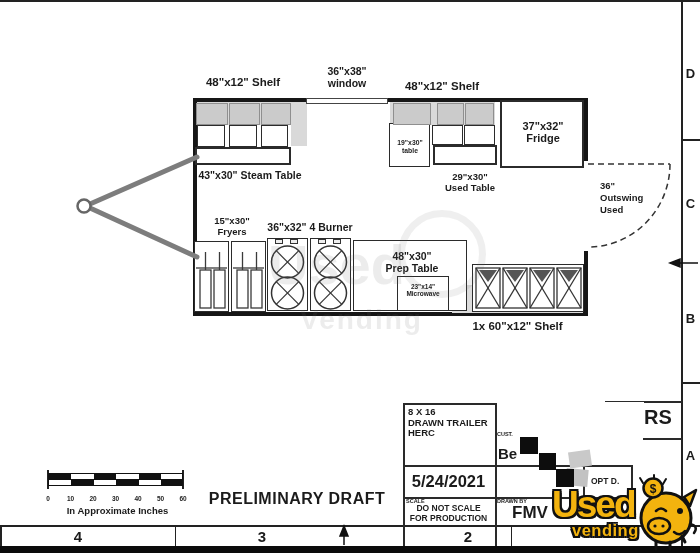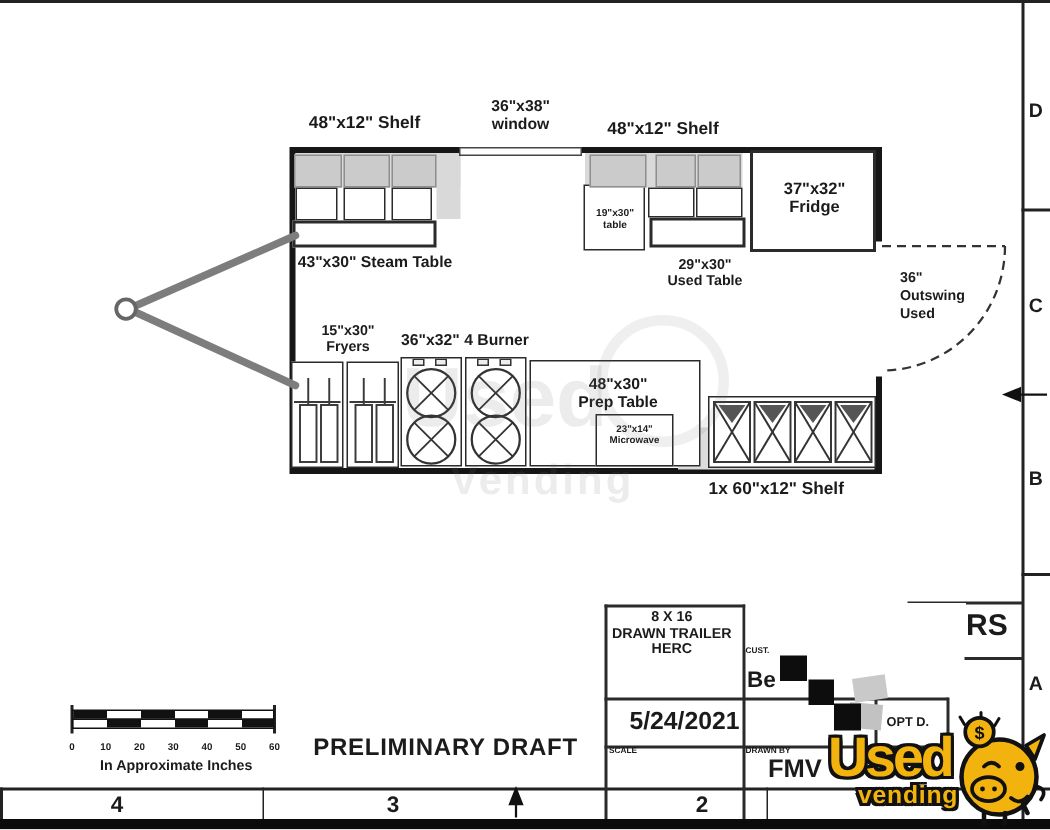--- a/index.html
+++ b/index.html
@@ -24,21 +24,21 @@
   
   .bletter{position:absolute;left:682px;width:17px;text-align:center;font-size:13px;font-weight:600;z-index:6;}
   .bnum{position:absolute;width:40px;text-align:center;font-size:15px;font-weight:600;top:528px;z-index:6;}
   
   #sb-row1,#sb-row2{position:absolute;left:48px;width:135px;height:7px;border:1px solid #111;box-sizing:border-box;z-index:4;}
   #sb-row1{top:473px;background:repeating-linear-gradient(to right,#111 0 22.5px,#fff 22.5px 45px);}
   #sb-row2{top:479px;background:repeating-linear-gradient(to right,#fff 0 22.5px,#111 22.5px 45px);}
   .sbtick{position:absolute;top:495px;width:12px;text-align:center;font-size:6.5px;font-weight:700;z-index:4;}
   
   .tb{position:absolute;background:#2a2a2a;z-index:5;}
-  .tbtxt{position:absolute;font-weight:700;z-index:6;white-space:nowrap;text-align:center;}
+  .tbtxt{position:absolute;font-weight:700;z-index:6;white-space:nowrap;}
   #whiteout{position:absolute;left:497px;top:402px;width:147px;height:31px;background:#fff;z-index:6;}
   .redact{position:absolute;background:#0d0d0d;z-index:8;}
   .smudge{position:absolute;background:#c9c9c9;z-index:7;}
   
   #logo{position:absolute;left:548px;top:480px;width:152px;height:70px;z-index:20;}
   #logo-used{position:absolute;left:4px;top:4px;font-size:37px;font-weight:700;letter-spacing:-2px;color:#F3B30E;
     text-shadow:-2px -2px 0 #111,2px -2px 0 #111,-2px 2px 0 #111,2px 2px 0 #111,-2px 0 0 #111,2px 0 0 #111,0 -2px 0 #111,0 2px 0 #111;}
   #logo-vending{position:absolute;left:24px;top:41px;font-size:16.5px;font-weight:700;letter-spacing:.5px;color:#F3B30E;
     text-shadow:-2px -2px 0 #111,2px -2px 0 #111,-2px 2px 0 #111,2px 2px 0 #111,-2px 0 0 #111,2px 0 0 #111,0 -2px 0 #111,0 2px 0 #111;}
   #blackbar{position:absolute;left:0;top:546px;width:700px;height:7px;background:#0b0b0b;z-index:10;}
@@ -238,22 +238,26 @@
 
   <div class="tbtxt left" style="left:408px;top:407px;font-size:9.5px;line-height:1.12;">
     <div>8 X 16</div>
     <div>DRAWN TRAILER</div>
     <div>HERC</div>
   </div>
   <div id="whiteout"></div>
   <div class="tbtxt" style="left:644px;top:406px;font-size:20px;z-index:7;">RS</div>
   <div class="tbtxt" style="left:497px;top:431px;font-size:5.5px;z-index:7;">CUST.</div>
   <div class="tbtxt" style="left:498px;top:445px;font-size:15px;z-index:7;">Be</div>
-  <div class="tbtxt" style="left:404px;top:472px;width:89px;text-align:right;font-size:16.5px;z-index:7;">5/24/2021</div>
+  <div class="tbtxt" style="left:404px;top:472px;width:89px;text-align:center;font-size:16.5px;z-index:7;">5/24/2021</div>
   <div class="tbtxt" style="left:406px;top:498px;font-size:5.5px;z-index:7;">SCALE</div>
+  <div class="tbtxt" style="left:404px;top:503px;width:89px;text-align:center;font-size:8.5px;line-height:1.18;z-index:7;">
+    <div>DO NOT SCALE</div>
+    <div>FOR PRODUCTION</div>
+  </div>
   <div class="tbtxt" style="left:497px;top:498px;font-size:5.5px;z-index:7;">DRAWN BY</div>
   <div class="tbtxt" style="left:512px;top:503px;font-size:17px;z-index:7;">FMV</div>
   <div class="tbtxt" style="left:591px;top:476px;font-size:8.5px;z-index:7;">OPT D.</div>
 
   <div class="redact" style="left:520px;top:437px;width:18px;height:17px;"></div>
   <div class="redact" style="left:539px;top:453px;width:17px;height:17px;"></div>
   <div class="redact" style="left:556px;top:469px;width:18px;height:18px;"></div>
   <div class="smudge" style="left:569px;top:451px;width:22px;height:16px;transform:rotate(-8deg);"></div>
   <div class="smudge" style="left:566px;top:469px;width:22px;height:17px;background:#c2c2c2;transform:rotate(5deg);"></div>
 

